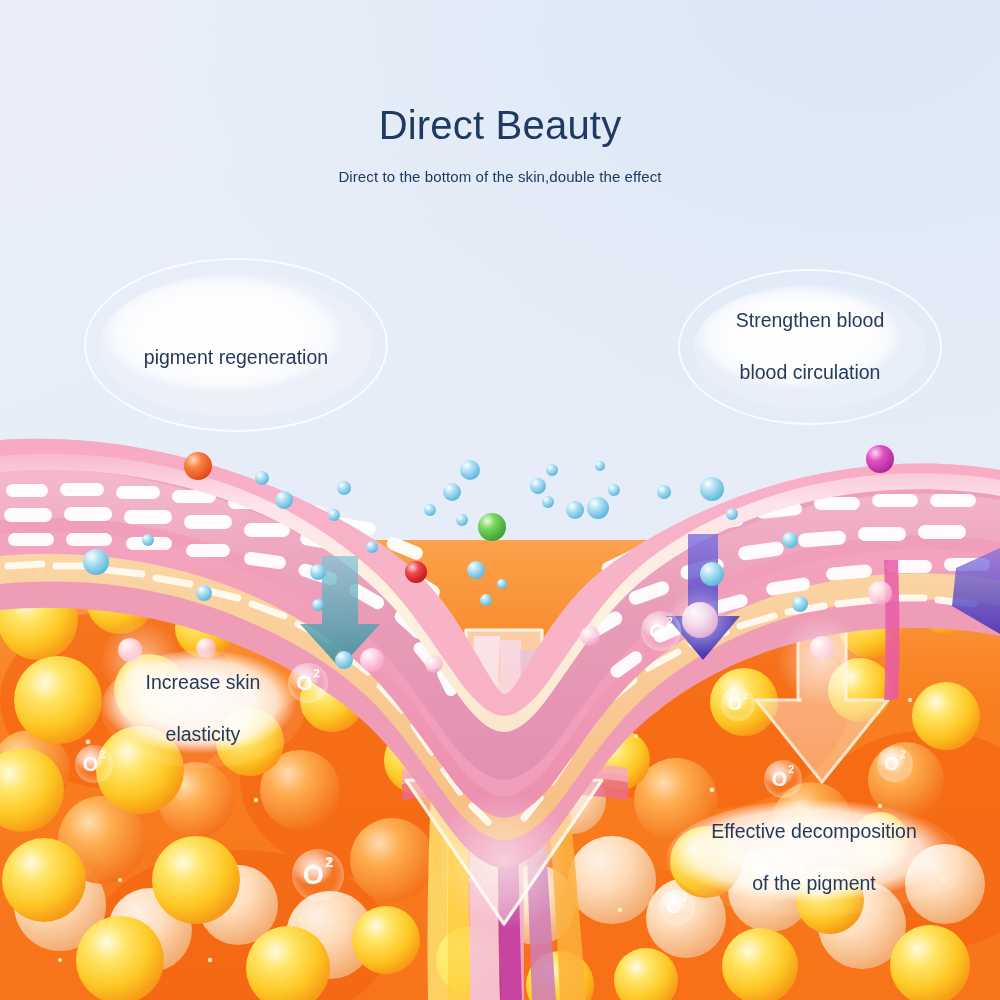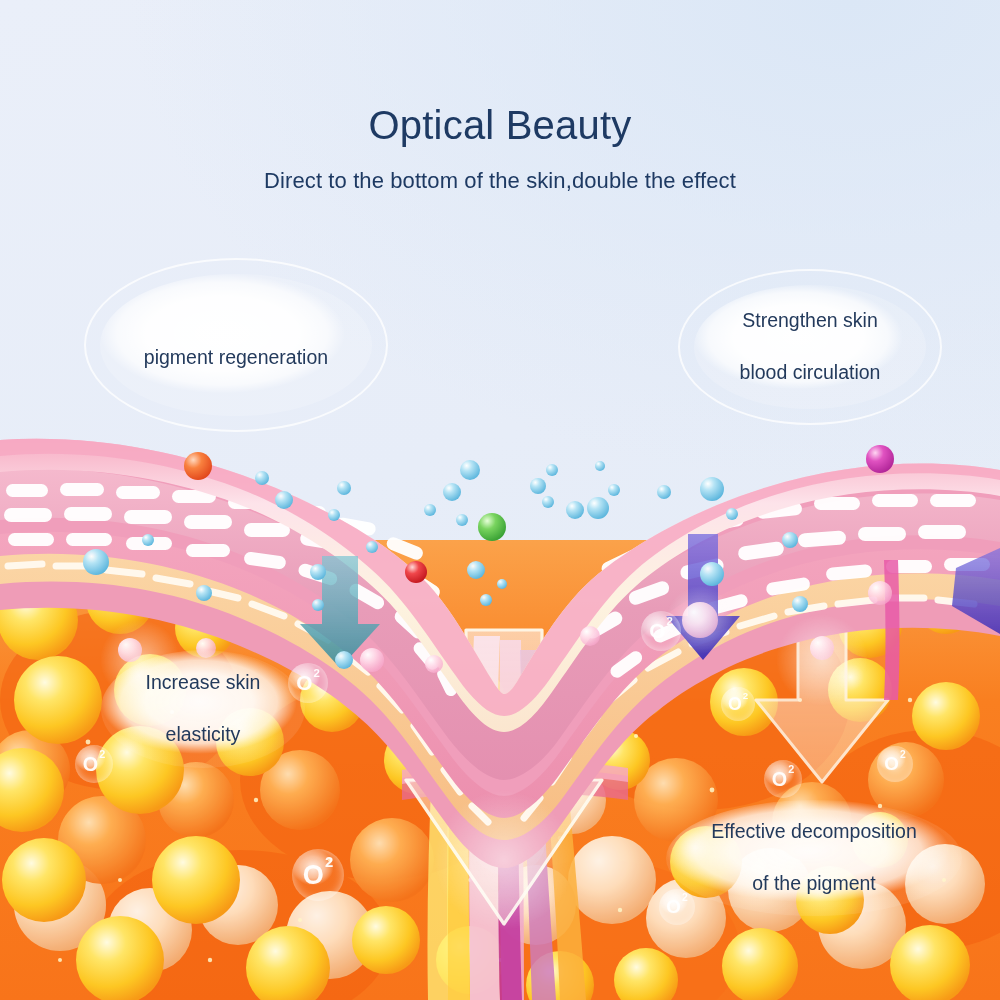--- a/index.html
+++ b/index.html
@@ -22,21 +22,21 @@
   .illus{position:absolute;left:0;top:0;width:1000px;height:1000px;}
   .illus svg{display:block;width:1000px;height:1000px;}
 
   
   .title{
     position:absolute;left:0;top:103px;width:1000px;text-align:center;
     font-size:40px;font-weight:400;color:#1e3a63;letter-spacing:.2px;
   }
   .subtitle{
     position:absolute;left:0;top:168px;width:1000px;text-align:center;
-    font-size:22px;font-weight:400;color:#1e3a63;letter-spacing:.1px;
+    font-size:15px;font-weight:400;color:#1e3a63;letter-spacing:.1px;
   }
 
   
   .callout{
     position:absolute;display:flex;align-items:center;justify-content:center;
     text-align:center;color:#233a5c;line-height:1.32;
     border-radius:50%;
   }
   .callout span{display:block;}
 
@@ -549,33 +549,33 @@
         <span>O<sup>2</sup></span>
       </div>
       <div class="o2" style="left: 877px; top: 746px; width: 36px; height: 36px; font-size: 18.72px;">
         <span>O<sup>2</sup></span>
       </div>
       <div class="o2" style="left: 721px; top: 687px; width: 34px; height: 34px; font-size: 17.68px;">
         <span>O<sup>2</sup></span>
       </div>
     </div>
 
-  <div class="title">Optical Beauty</div>
+  <div class="title">Direct Beauty</div>
   <div class="subtitle">Direct to the bottom of the skin,double the effect</div>
 
   <div class="callout c-top" id="callout-collagen">
     <span>
       <br>
       <span>pigment regeneration</span>
     </span>
   </div>
 
   <div class="callout c-top" id="callout-circulation">
     <span>
-      <span>Strengthen skin</span><br>
+      <span>Strengthen blood</span><br>
       <span>blood circulation</span>
     </span>
   </div>
 
   <div class="callout c-bot" id="callout-pigment">
     <span>
       <span>Effective decomposition</span><br>
       <span>of the pigment</span>
     </span>
   </div>

